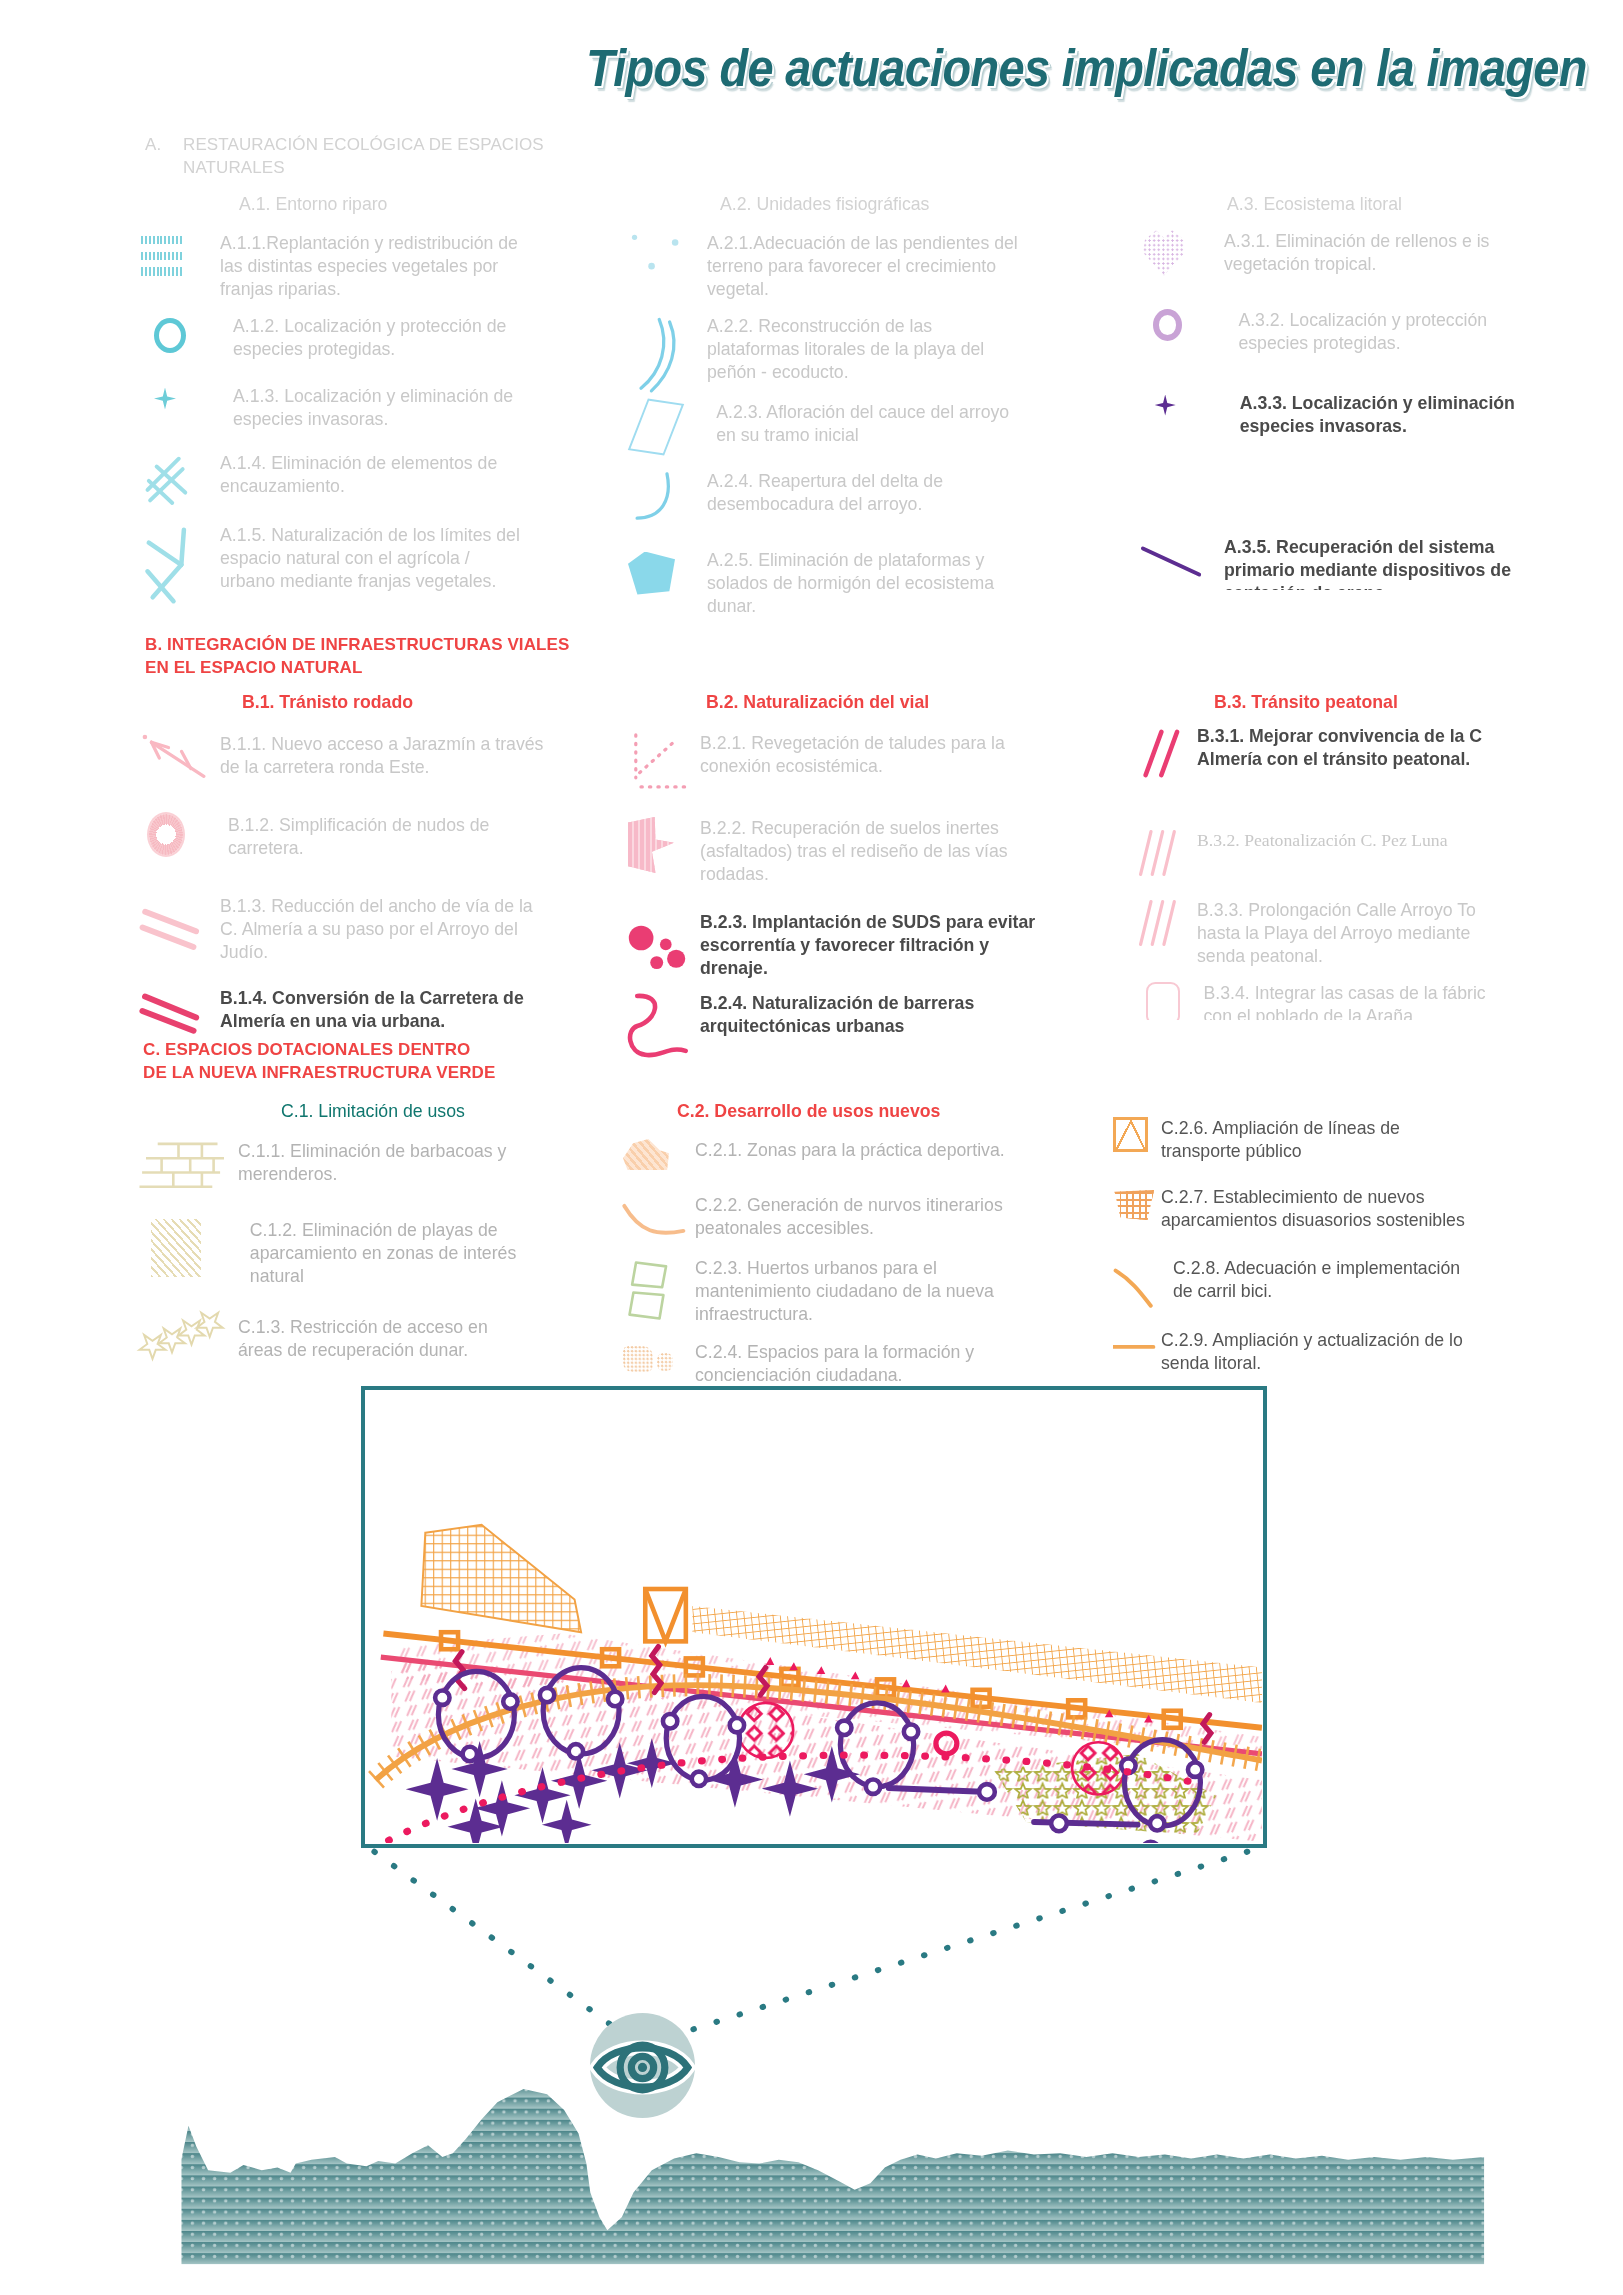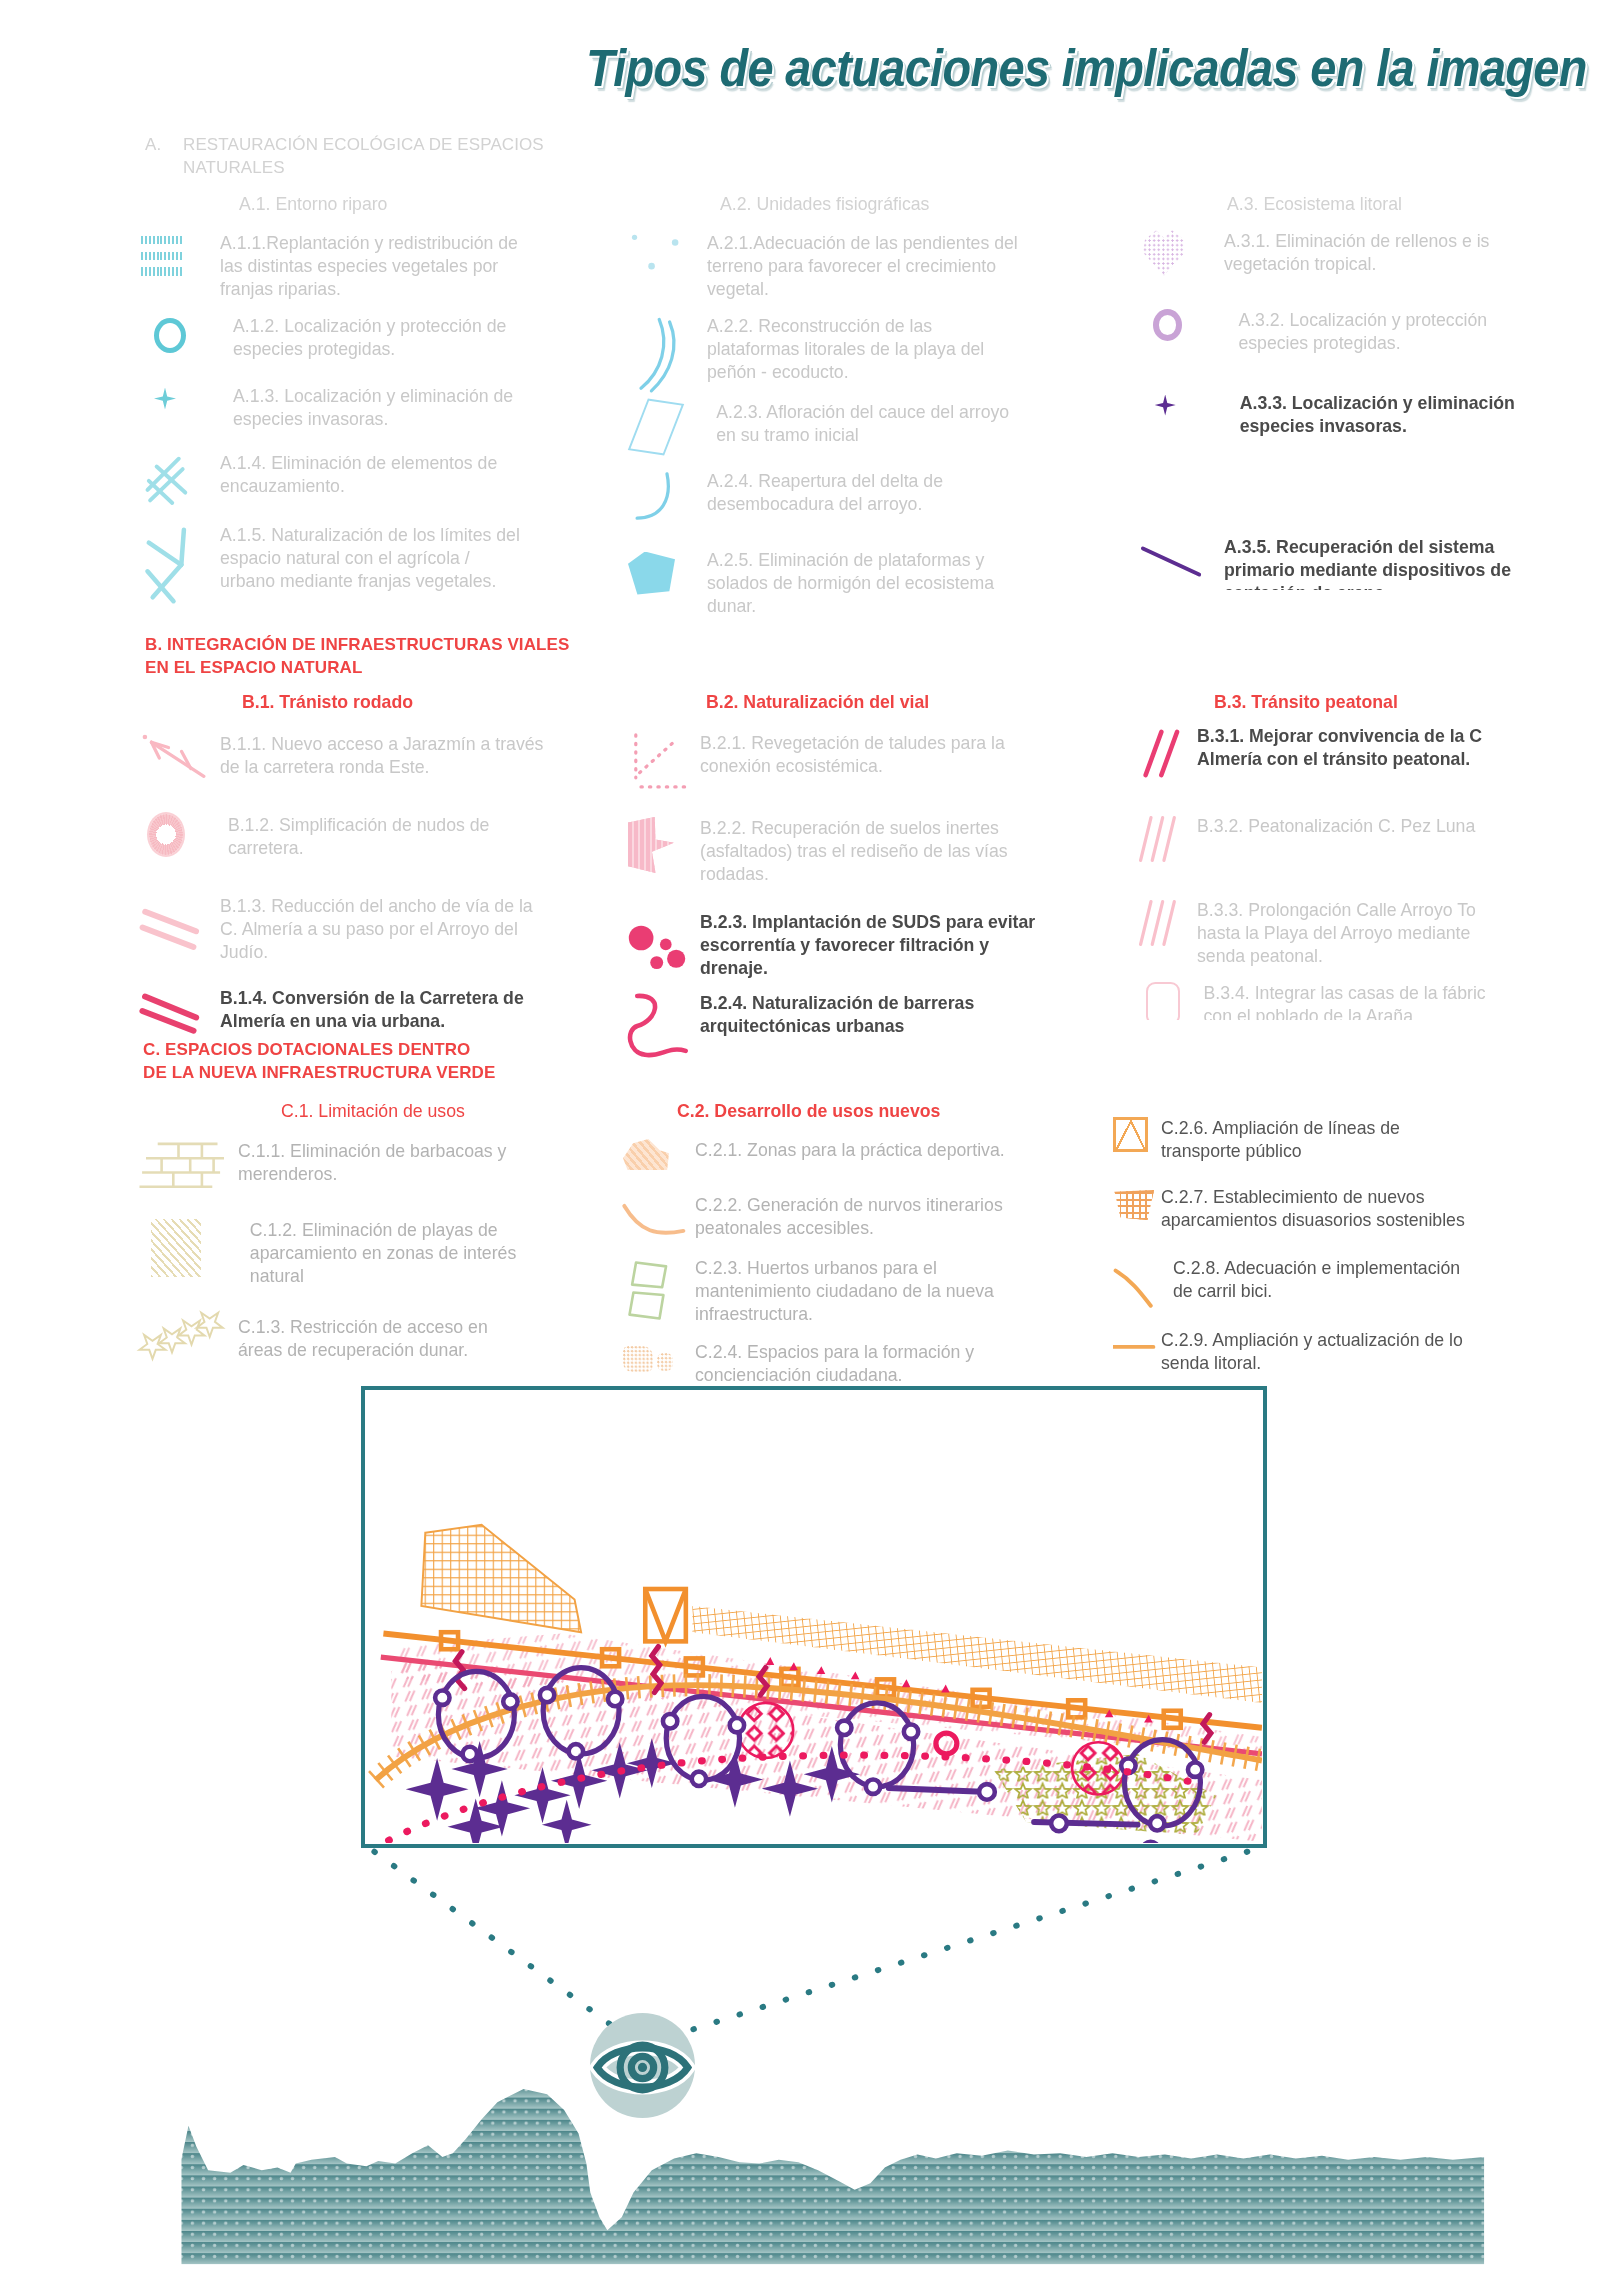--- a/index.html
+++ b/index.html
@@ -22,21 +22,21 @@
   .row{position:absolute;display:flex;align-items:flex-start;}
   .row .icon{flex:0 0 auto;position:relative;}
   .row .txt{font-size:17.7px;line-height:1.30;white-space:pre-line;}
 
   
   .t-faint{color:#c8c8c8;}
   .t-mid{color:#b3b3b3;}
   .t-dark{color:#4a4a4a;font-weight:bold;}
   .t-head-faint{color:#d2d2d2;}
   .t-head-dark{color:#ef4444;font-weight:bold;}
-  .t-head-soft{color:#ef4444;}
+  .t-head-soft{color:#0f766e;}
 
   .clip-col{overflow:hidden;}
 
   
   .bars{width:41px;}
   .bars i{display:block;height:8.5px;margin-bottom:7.2px;
     background:repeating-linear-gradient(90deg,#7fd2dd 0 2px,transparent 2px 3.9px);}
 
   
   .ring{width:22px;height:25px;border:5.2px solid #5ec8d6;border-radius:50%;}
@@ -401,21 +401,21 @@
         <svg width="46" height="51" viewBox="0 0 70 78">
           <g stroke="#ea3d73" stroke-width="7" stroke-linecap="round">
             <path d="M34 6 L10 72"></path>
               <path d="M58 6 L34 72"></path>
           </g>
         </svg>
       </div>
       <div class="txt t-dark">B.3.1. Mejorar convivencia de la C
 Almería con el tránsito peatonal.</div>
     </div>
-    <div class="row" style="left:0;top:90px;width:484px;">
+    <div class="row" style="left:0;top:104px;width:484px;font-family:Liberation Serif, serif;">
       <div class="icon" style="width:58px;">
         <svg width="46" height="48" viewBox="0 0 70 74">
           <g stroke="#f9c0cb" stroke-width="5" stroke-linecap="round">
             <path d="M18 4 L2 70"></path>
               <path d="M36 4 L20 70"></path>
               <path d="M54 4 L38 70"></path>
           </g>
         </svg>
       </div>
       <div class="txt t-faint">B.3.2. Peatonalización C. Pez Luna</div>

